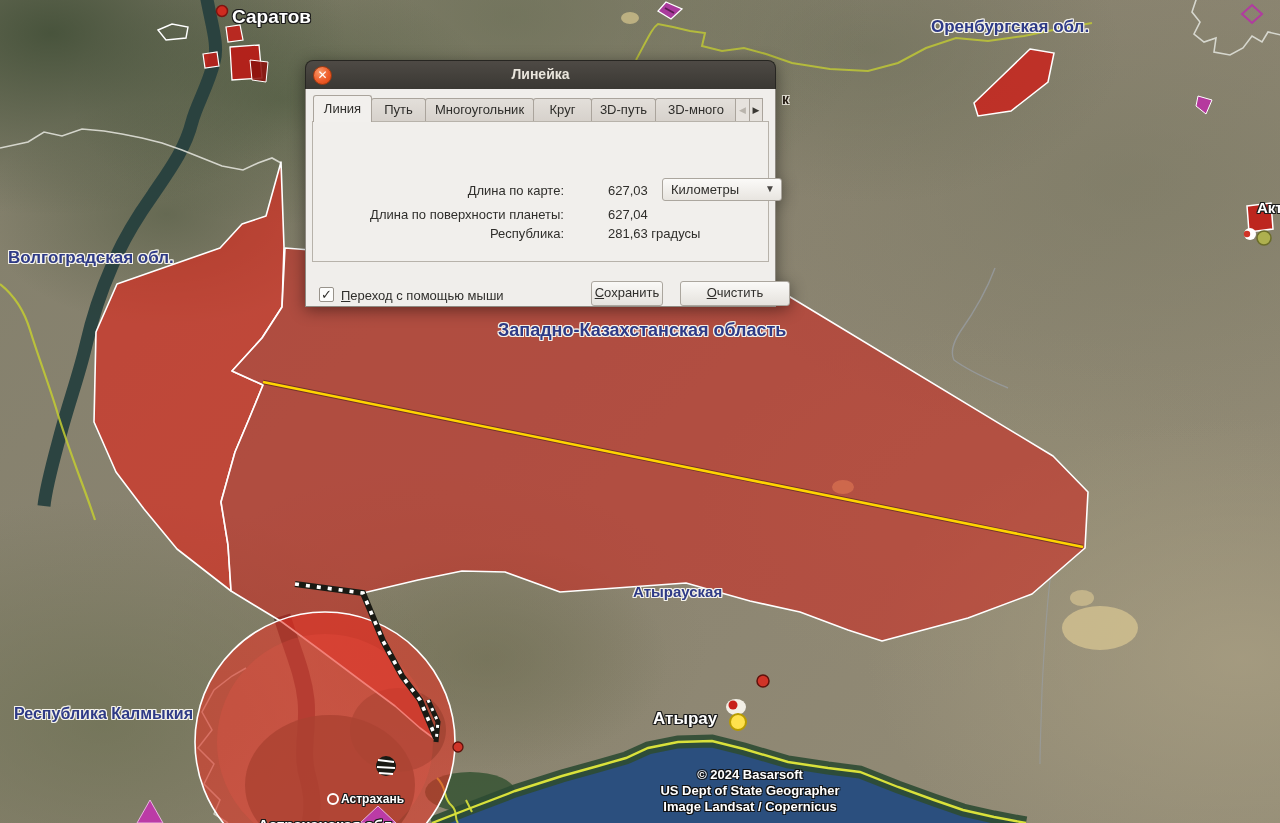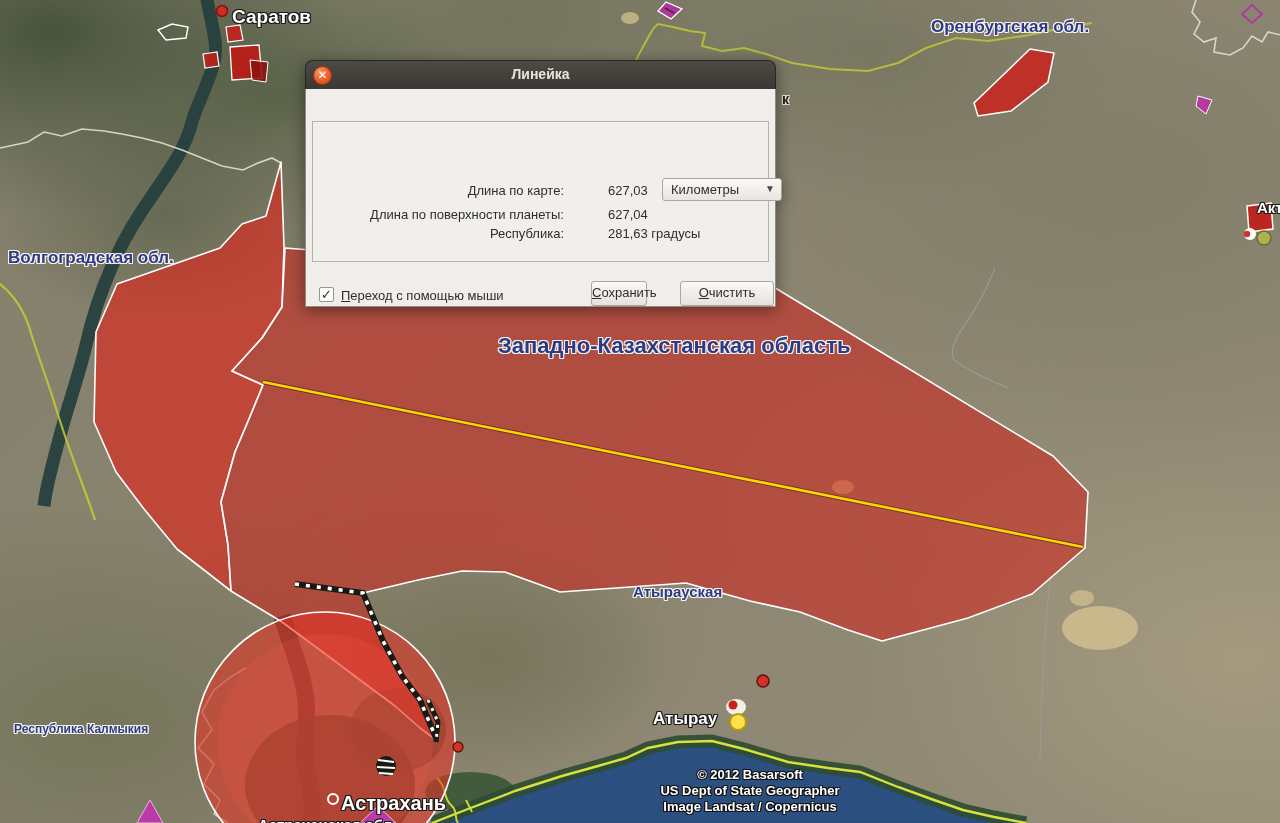--- a/index.html
+++ b/index.html
@@ -27,25 +27,25 @@
   .mlabel{position:absolute;font-weight:bold;white-space:nowrap;pointer-events:none;}
   .navy{color:#2e3a86;
     text-shadow:-1px -1px 0 #f4f2ea,1px -1px 0 #f4f2ea,-1px 1px 0 #f4f2ea,1px 1px 0 #f4f2ea,
                  0 -1px 0 #f4f2ea,0 1px 0 #f4f2ea,-1px 0 0 #f4f2ea,1px 0 0 #f4f2ea;}
   .white{color:#fff;
     text-shadow:-1px -1px 0 #1c1c1c,1px -1px 0 #1c1c1c,-1px 1px 0 #1c1c1c,1px 1px 0 #1c1c1c,
                  0 -1px 0 #1c1c1c,0 1px 0 #1c1c1c,-1px 0 0 #1c1c1c,1px 0 0 #1c1c1c;}
   #lbl-saratov{left:232px;top:6px;font-size:19px;}
   #lbl-orenburg{left:931px;top:17px;font-size:17px;}
   #lbl-volgograd{left:8px;top:248px;font-size:17px;}
-  #lbl-wkz{left:498px;top:333px;font-size:22px;}
+  #lbl-wkz{left:498px;top:320px;font-size:18px;}
   #lbl-atyrauskaya{left:633px;top:583px;font-size:15px;}
-  #lbl-kalmykia{left:14px;top:722px;font-size:12px;text-align:center;}
+  #lbl-kalmykia{left:14px;top:705px;font-size:16px;text-align:center;}
   #lbl-atyrau{left:653px;top:709px;font-size:17px;}
-  #lbl-astrakhan{left:341px;top:792px;font-size:20px;}
+  #lbl-astrakhan{left:341px;top:792px;font-size:12px;}
   #lbl-akt{left:1257px;top:199px;font-size:15px;}
   #lbl-hidden-k{left:782px;top:91px;font-size:14px;color:#2a2118;
     text-shadow:-1px -1px 0 #e9e6da,1px -1px 0 #e9e6da,-1px 1px 0 #e9e6da,1px 1px 0 #e9e6da;}
   #lbl-astr-obl{left:258px;top:816px;font-size:15px;}
   #copyright{position:absolute;left:600px;top:767px;width:300px;text-align:center;
     pointer-events:none;}
   #copyright div{font-size:13px;line-height:16px;font-weight:bold;color:#fff;
     text-shadow:-1px -1px 0 #111,1px -1px 0 #111,-1px 1px 0 #111,1px 1px 0 #111;}
 
   
@@ -83,22 +83,22 @@
     background:linear-gradient(#fbfaf8,#e8e5e0);border:1px solid #aba69e;border-radius:3px;
     padding:3px 24px 0 8px;cursor:pointer;}
   #unit-select .arr{position:absolute;right:6px;top:4px;font-size:10px;color:#4a4845;}
   #chk-box{position:absolute;left:13px;top:198px;width:15px;height:15px;box-sizing:border-box;
     background:#fdfdfc;border:1px solid #98938b;border-radius:2px;cursor:pointer;
     font-size:13px;line-height:13px;text-align:center;color:#2e2d2a;font-weight:bold;}
   #chk-label{position:absolute;left:35px;top:199px;cursor:default;}
   .dbtn{position:absolute;top:192px;height:25px;box-sizing:border-box;
     background:linear-gradient(#faf9f7,#e5e2dd);border:1px solid #aba69e;border-radius:3px;
     font-size:13px;color:#2f2e2b;text-align:center;line-height:22px;cursor:pointer;}
-  #btn-save{left:285px;width:56px;}
-  #btn-clear{left:374px;width:94px;}
+  #btn-save{left:285px;width:72px;}
+  #btn-clear{left:374px;width:110px;}
   u{text-decoration:underline;}
 </style>
 </head>
 <body>
 
 <div id="stage">
 
   <div id="map">
 
     <svg id="overlay" width="1280" height="823" viewBox="0 0 1280 823">
@@ -194,32 +194,42 @@
     <div class="mlabel navy" id="lbl-wkz">Западно-Казахстанская область</div>
     <div class="mlabel navy" id="lbl-atyrauskaya">Атырауская</div>
     <div class="mlabel navy" id="lbl-kalmykia">Республика Калмыкия</div>
     <div class="mlabel white" id="lbl-atyrau">Атырау</div>
     <div class="mlabel white" id="lbl-astrakhan">Астрахань</div>
     <div class="mlabel white" id="lbl-akt">Акт</div>
     <div class="mlabel" id="lbl-hidden-k">к</div>
     <div class="mlabel white" id="lbl-astr-obl">Астраханская обл.</div>
 
     <div id="copyright">
-      <div>© 2012 Basarsoft</div>
+      <div>© 2024 Basarsoft</div>
       <div>US Dept of State Geographer</div>
       <div>Image Landsat / Copernicus</div>
     </div>
   </div>
 
   <div id="dialog">
     <div id="titlebar">
       <div id="close-btn">✕</div>
       <div class="title">Линейка</div>
     </div>
     <div id="dlg-body">
+      <div id="tabs">
+        <div class="tab t0 active">Линия</div>
+        <div class="tab t1">Путь</div>
+        <div class="tab t2">Многоугольник</div>
+        <div class="tab t3">Круг</div>
+        <div class="tab t4">3D-путь</div>
+        <div class="tab t5">3D-много</div>
+        <div class="tab-arrow prev">◀</div>
+        <div class="tab-arrow next">▶</div>
+      </div>
       <div id="tab-frame"></div>
 
       <div class="frow" id="row1">
         <span class="flabel">Длина по карте:</span>
         <span class="fvalue">627,03</span>
         <div id="unit-select">
           <span>Километры</span>
           <span class="arr">▼</span>
         </div>
       </div>

